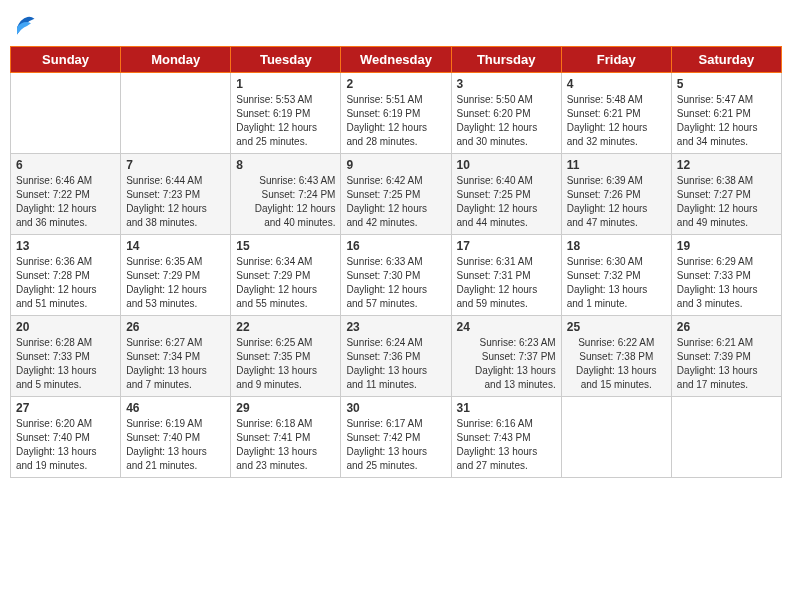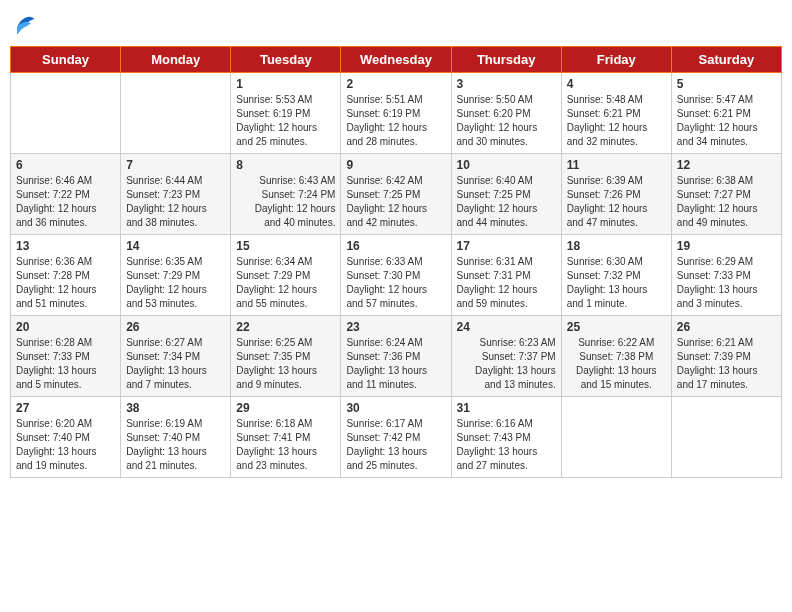--- a/index.html
+++ b/index.html
@@ -309,21 +309,21 @@
       </tr>
       <tr>
         <td>
           <span class="day-number">27</span>
           <div class="day-info" style="white-space: pre-line;">Sunrise: 6:20 AM
 Sunset: 7:40 PM
 Daylight: 13 hours
 and 19 minutes.</div>
         </td>
         <td>
-          <span class="day-number">38</span>
+          <span class="day-number">46</span>
           <div class="day-info" style="white-space: pre-line;">Sunrise: 6:19 AM
 Sunset: 7:40 PM
 Daylight: 13 hours
 and 21 minutes.</div>
         </td>
         <td>
           <span class="day-number">29</span>
           <div class="day-info" style="white-space: pre-line;">Sunrise: 6:18 AM
 Sunset: 7:41 PM
 Daylight: 13 hours

